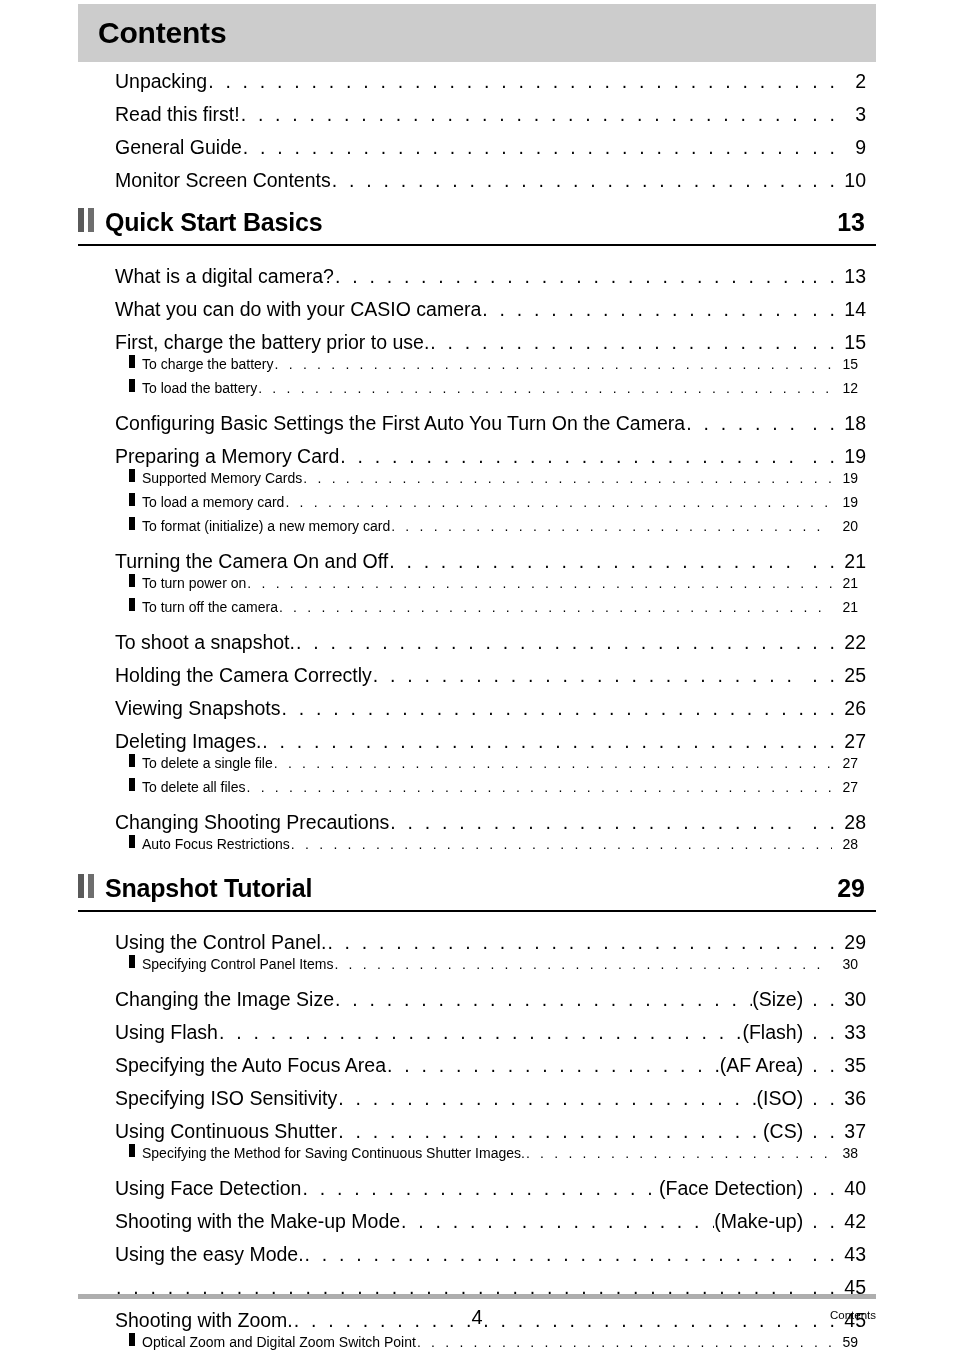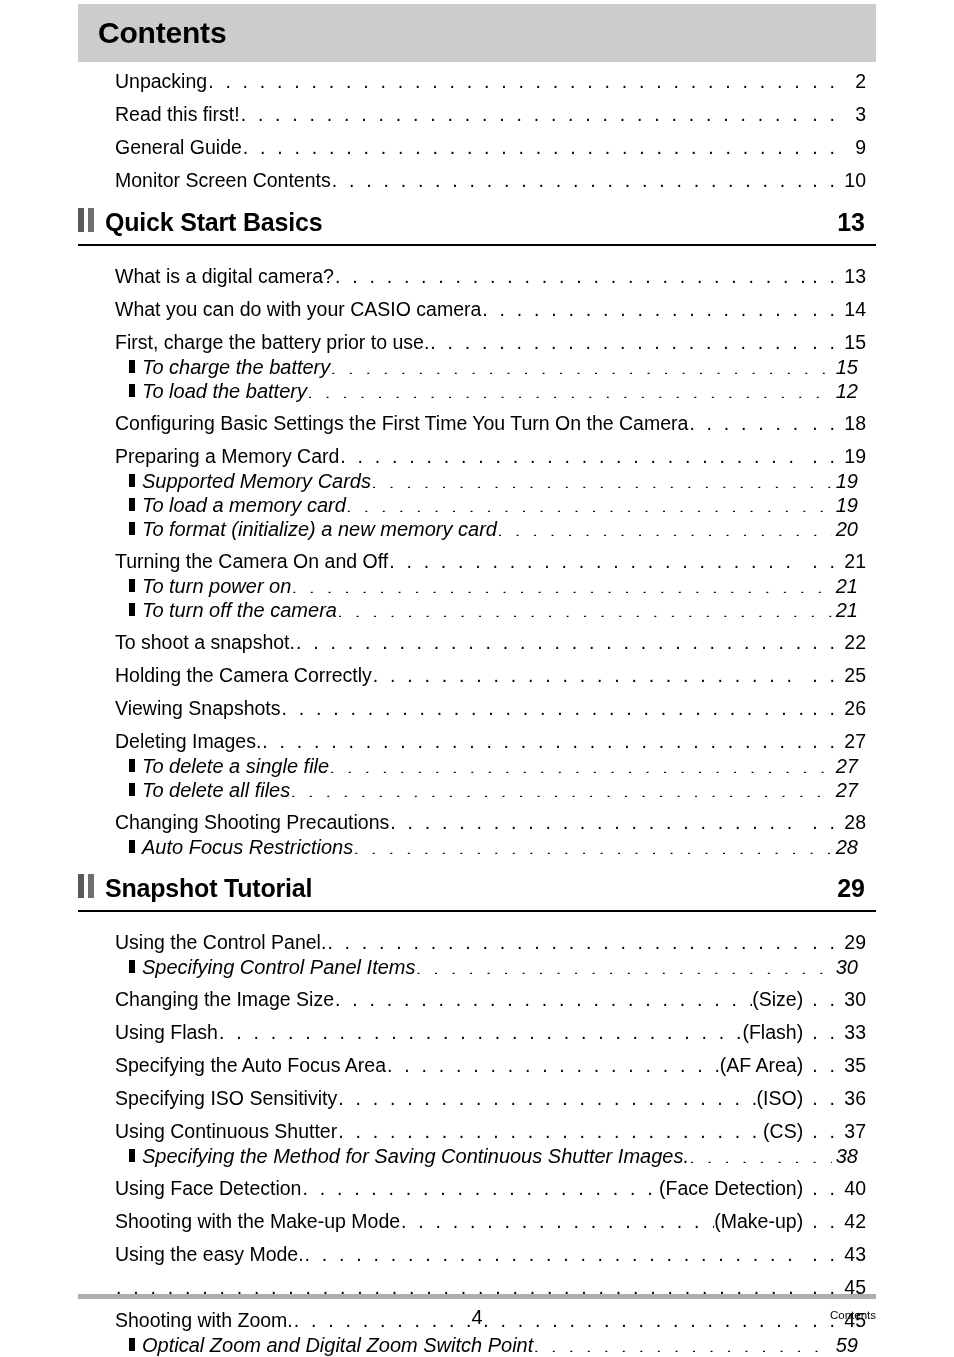--- a/index.html
+++ b/index.html
@@ -87,22 +87,21 @@
     flex: 0 0 auto;
     width: 28px;
     text-align: right;
     padding-right: 10px;
   }
 
   
   .lvl2 {
     height: 24px;
     padding-left: 51px;
-    font-size: 20px;
-    font-style: italic;
+    font-size: 14px;
   }
   .lvl2 .bullet {
     flex: 0 0 auto;
     display: inline-block;
     width: 6px;
     height: 13px;
     background: #000000;
     margin-right: 7px;
     position: relative;
     top: -1px;
@@ -291,21 +290,21 @@
       </div>
       <div class="toc-row lvl2">
         <span class="bullet"></span>
         <span class="label">To load the battery </span>
         <span class="leader">
           <span class="dots">. . . . . . . . . . . . . . . . . . . . . . . . . . . . . . . . . . . . . . . . . . . . . . . . . . . . . . . . . . . . . . . . . . . . . . . . . . . . . . . . . . . . . . . . . . . . . . . . . . . . . . . . . . . . . . . . . . . . . . . . . . . . . . . . . . . . . . . . . . . .</span>
         </span>
         <span class="pagenum">12</span>
       </div>
       <div class="toc-row lvl1">
-        <span class="label">Configuring Basic Settings the First Time You Turn On the Camera</span>
+        <span class="label">Configuring Basic Settings the First Auto You Turn On the Camera</span>
         <span class="leader">
           <span class="dots">. . . . . . . . . . . . . . . . . . . . . . . . . . . . . . . . . . . . . . . . . . . . . . . . . . . . . . . . . . . . . . . . . . . . . . . . . . . . . . . . . . . . . . . . . . . . . . . . . . . . . . . . . . . . . . . . . . . . . . . . . . . . . . . . . . . . . . . . . . . .</span>
         </span>
         <span class="tail">. .</span>
         <span class="pagenum">18</span>
       </div>
       <div class="toc-row lvl1">
         <span class="label">Preparing a Memory Card </span>
         <span class="leader">
           <span class="dots">. . . . . . . . . . . . . . . . . . . . . . . . . . . . . . . . . . . . . . . . . . . . . . . . . . . . . . . . . . . . . . . . . . . . . . . . . . . . . . . . . . . . . . . . . . . . . . . . . . . . . . . . . . . . . . . . . . . . . . . . . . . . . . . . . . . . . . . . . . . .</span>

